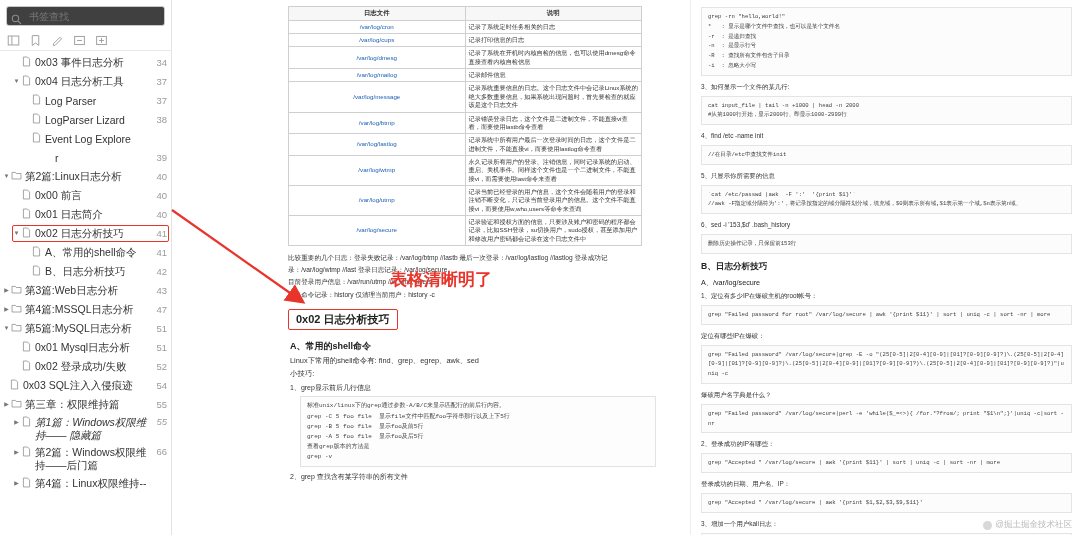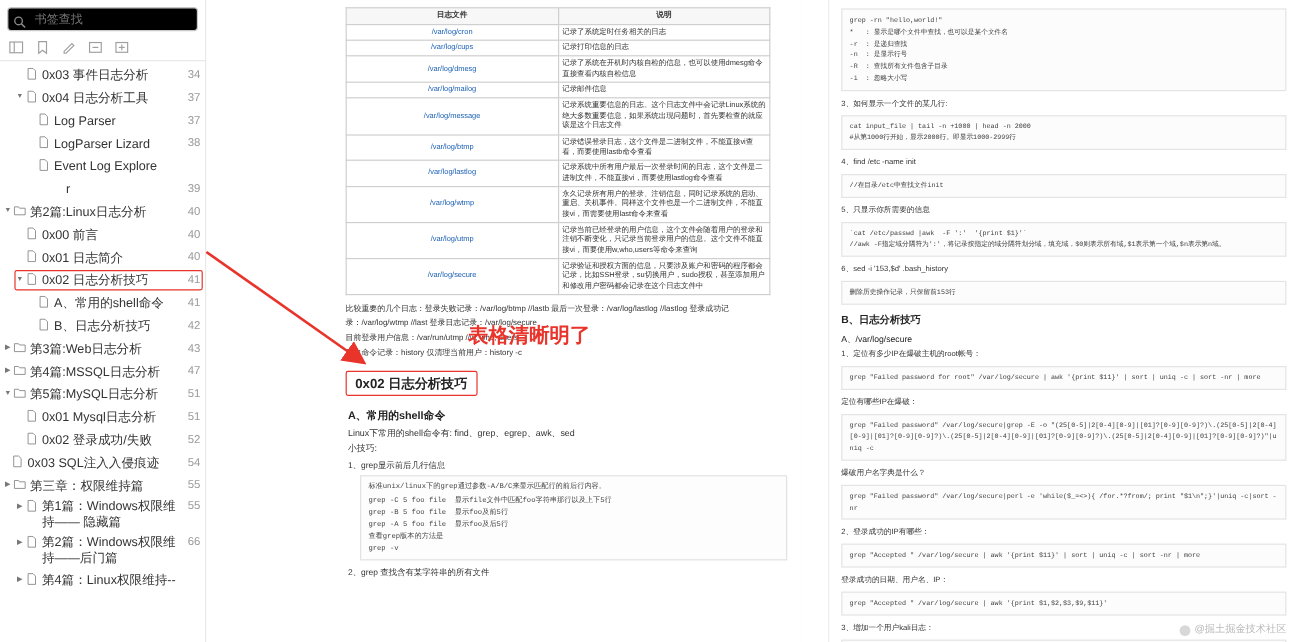--- a/index.html
+++ b/index.html
@@ -15,21 +15,21 @@
   .sidebar {
     width:172px; height:535px; background:#fff;
     border-right:1px solid #e3e3e3;
     display:flex; flex-direction:column;
     flex:0 0 172px;
   }
   .search-row { padding:6px 6px 4px 6px; }
   .search-box {
     display:flex; align-items:center; gap:5px;
     border:1px solid #c9c9c9; border-radius:3px;
-    height:20px; padding:0 4px; background:#000000;
+    height:20px; padding:0 4px; background:#404040;
   }
   .search-box .ico { width:11px; height:11px; flex:0 0 11px; }
   .search-box input {
     border:0; outline:0; font-size:10px; color:#999;
     width:100%; background:transparent;
     font-family:"Liberation Sans",sans-serif;
   }
   .tool-row {
     display:flex; align-items:center; gap:9px;
     padding:3px 7px 4px 7px;
@@ -320,21 +320,21 @@
           <span class="pg">54</span>
         </div>
         <div class="node" style="padding-left: 2px;">
           <span class="caret">▶</span>
           <span class="dico"><svg viewBox="0 0 16 16" width="11" height="11">
               <path d="M1.5 3.5h5l1.2 1.6h6.8v8H1.5z" fill="none" stroke="#8a8a8a" stroke-width="1.1"></path>
             </svg></span>
           <span class="lbl">第三章：权限维持篇</span>
           <span class="pg">55</span>
         </div>
-        <div class="node two-line" style="padding-left: 12px;">
+        <div class="node two-line" style="padding-left: 12px; font-style: italic;">
           <span class="caret">▶</span>
           <span class="dico"><svg viewBox="0 0 16 16" width="11" height="11">
               <path d="M3.5 1.5h6l3 3v10h-9z" fill="none" stroke="#8a8a8a" stroke-width="1.1"></path>
             </svg></span>
           <span class="lbl">第1篇：Windows权限维持—— 隐藏篇</span>
           <span class="pg">55</span>
         </div>
         <div class="node two-line" style="padding-left: 12px;">
           <span class="caret">▶</span>
           <span class="dico"><svg viewBox="0 0 16 16" width="11" height="11">

